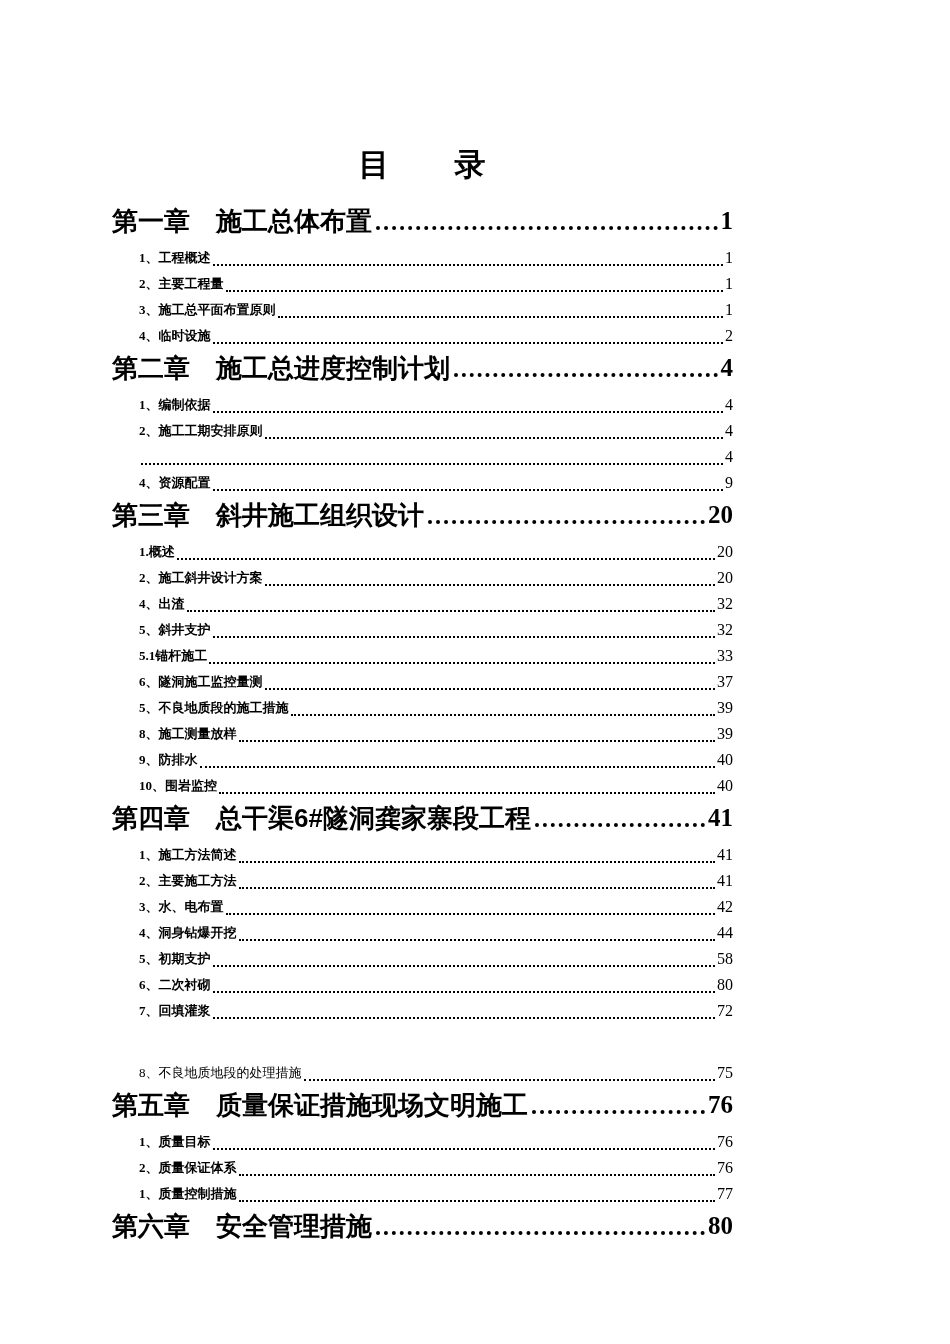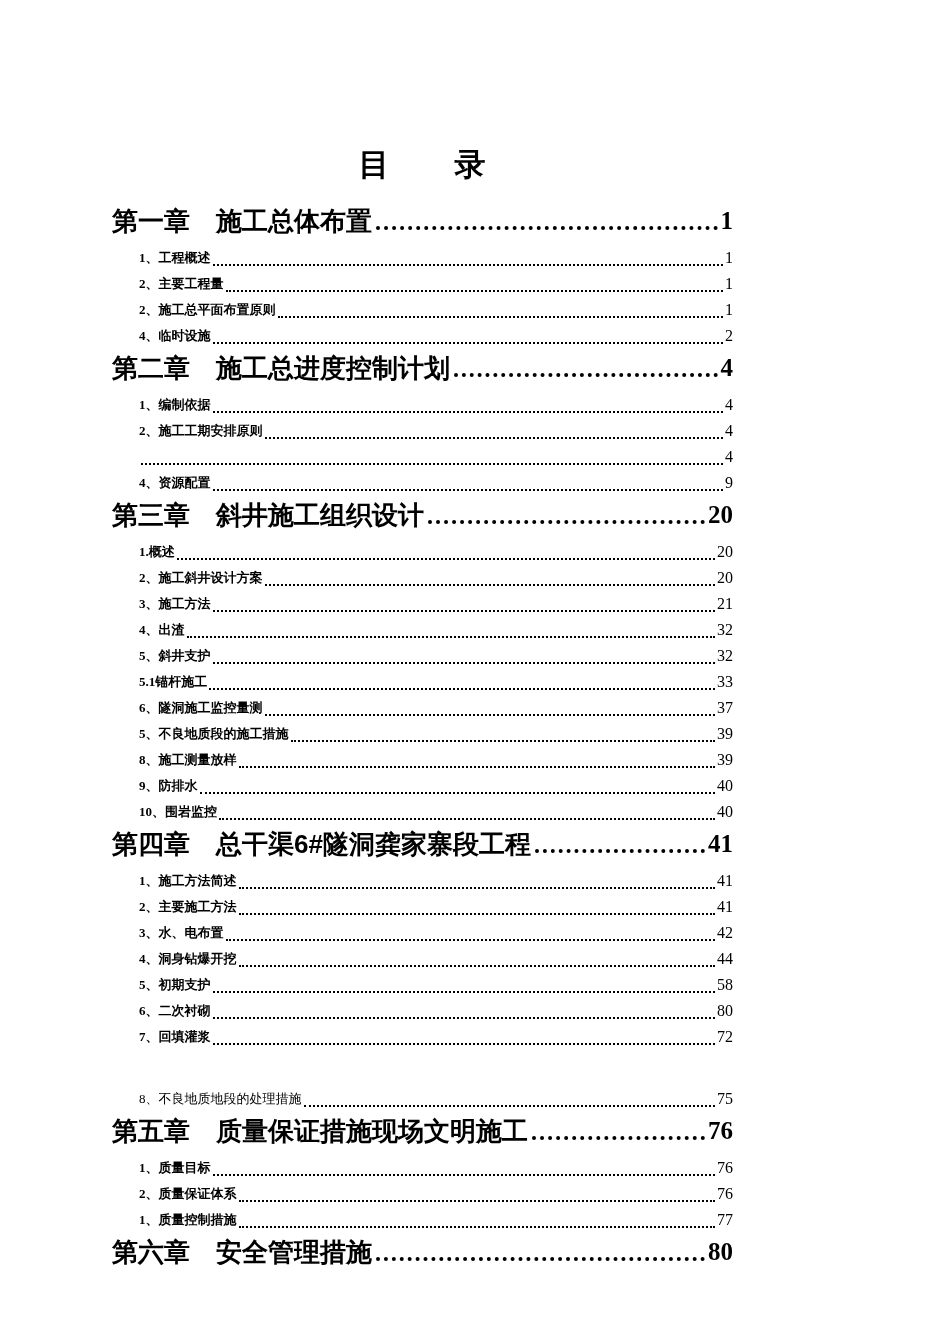--- a/index.html
+++ b/index.html
@@ -105,21 +105,21 @@
     <span class="item-page">1</span>
   </div>
 
   <div class="item-row">
     <span class="item-label">2、主要工程量</span>
     <span class="leader item-leader"></span>
     <span class="item-page">1</span>
   </div>
 
   <div class="item-row">
-    <span class="item-label">2、施工总平面布置原则</span>
+    <span class="item-label">3、施工总平面布置原则</span>
     <span class="leader item-leader"></span>
     <span class="item-page">1</span>
   </div>
 
   <div class="item-row">
     <span class="item-label">4、临时设施</span>
     <span class="leader item-leader"></span>
     <span class="item-page">2</span>
   </div>
 </div>
@@ -169,25 +169,20 @@
     <span class="leader item-leader"></span>
     <span class="item-page">20</span>
   </div>
 
   <div class="item-row">
     <span class="item-label">2、施工斜井设计方案</span>
     <span class="leader item-leader"></span>
     <span class="item-page">20</span>
   </div>
 
-  <div class="item-row">
-    <span class="item-label">3、施工方法</span>
-    <span class="leader item-leader"></span>
-    <span class="item-page">21</span>
-  </div>
 
   <div class="item-row">
     <span class="item-label">4、出渣</span>
     <span class="leader item-leader"></span>
     <span class="item-page">32</span>
   </div>
 
   <div class="item-row">
     <span class="item-label">5、斜井支护</span>
     <span class="leader item-leader"></span>

